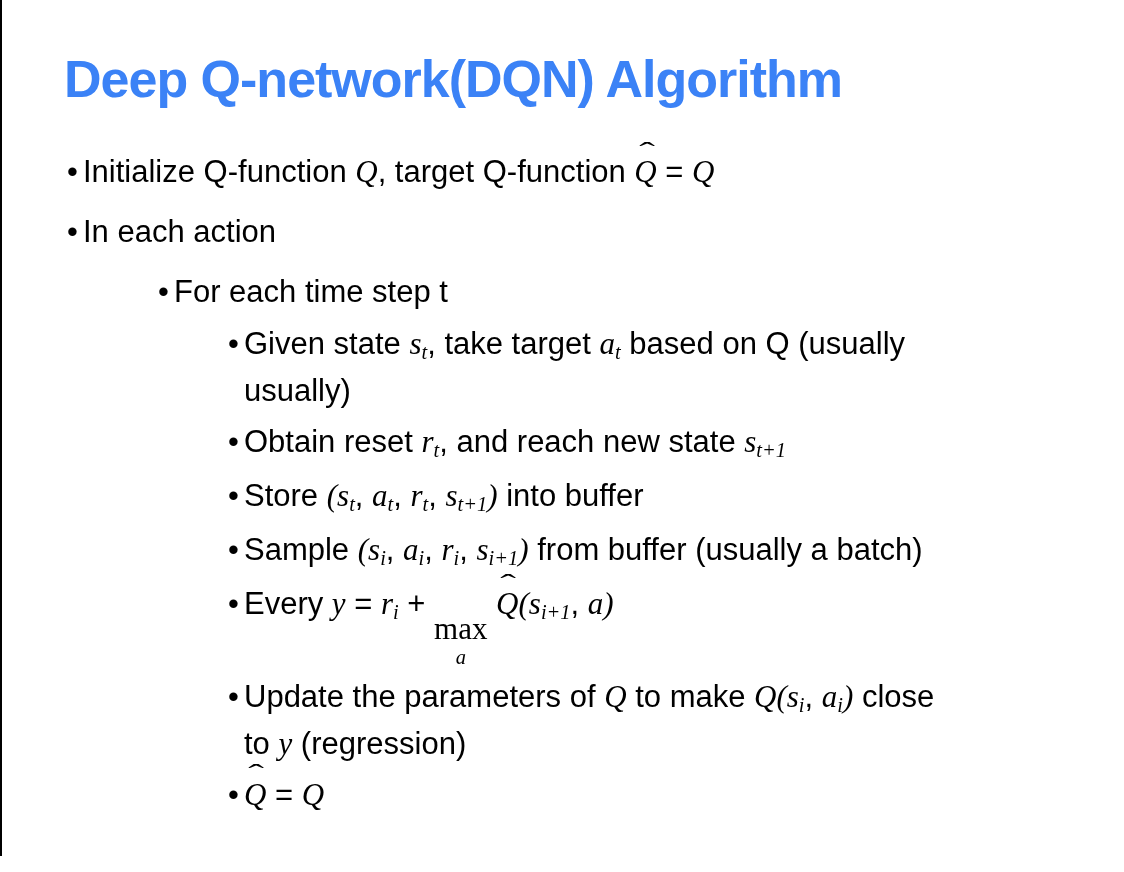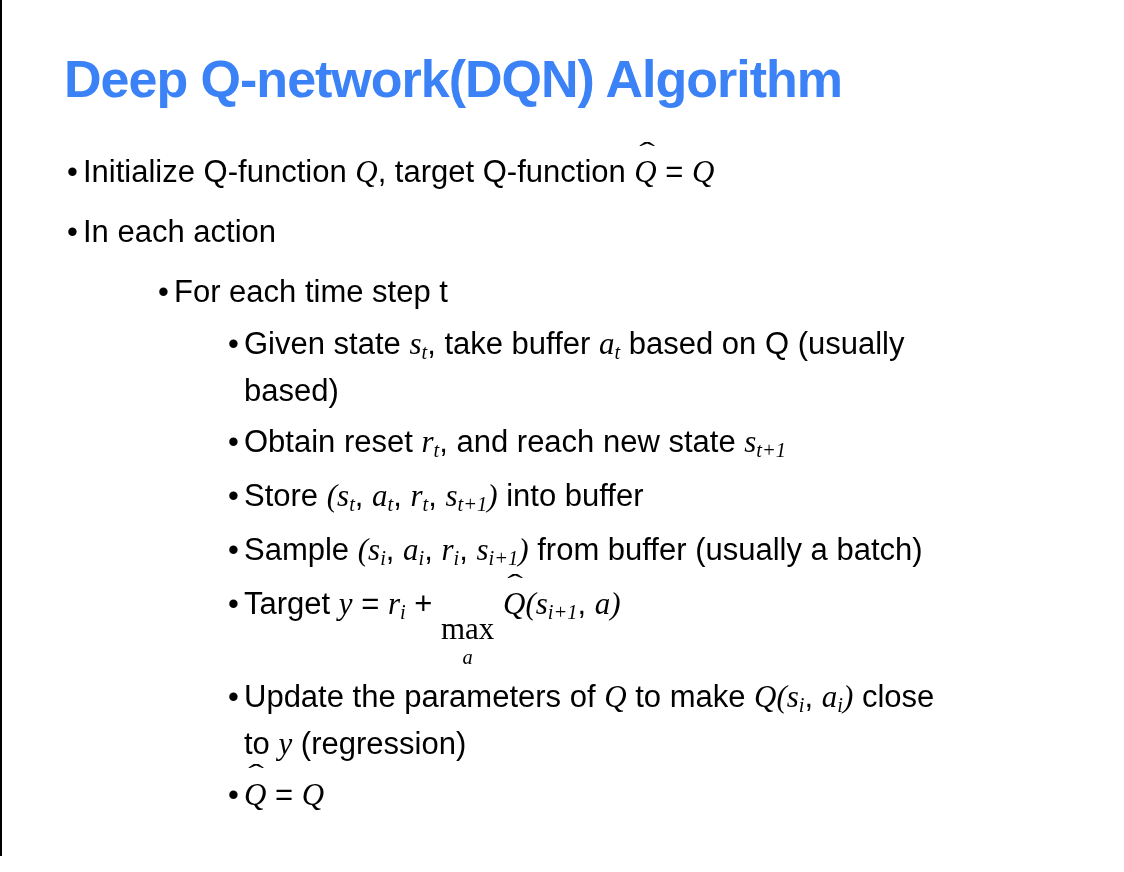--- a/index.html
+++ b/index.html
@@ -61,37 +61,37 @@
       <div class="bullet l1">
         <span class="dot">•</span>
         <span class="content"><span class="plain">In each action</span></span>
       </div>
       <div class="bullet l2">
         <span class="dot">•</span>
         <span class="content"><span class="plain">For each time step t</span></span>
       </div>
       <div class="bullet l3">
         <span class="dot">•</span>
-        <span class="content"><span class="plain">Given state </span><span class="math">s</span><span class="sub">t</span><span class="plain">, take buffer </span><span class="math">a</span><span class="sub">t</span><span class="plain"> based on Q (usually</span><br><span class="plain">based)</span></span>
+        <span class="content"><span class="plain">Given state </span><span class="math">s</span><span class="sub">t</span><span class="plain">, take target </span><span class="math">a</span><span class="sub">t</span><span class="plain"> based on Q (usually</span><br><span class="plain">usually)</span></span>
       </div>
       <div class="bullet l3">
         <span class="dot">•</span>
         <span class="content"><span class="plain">Obtain reset </span><span class="math">r</span><span class="sub">t</span><span class="plain">, and reach new state </span><span class="math">s</span><span class="sub">t+1</span></span>
       </div>
       <div class="bullet l3">
         <span class="dot">•</span>
         <span class="content"><span class="plain">Store </span><span class="math">(</span><span class="math">s</span><span class="sub">t</span><span class="plain">, </span><span class="math">a</span><span class="sub">t</span><span class="plain">, </span><span class="math">r</span><span class="sub">t</span><span class="plain">, </span><span class="math">s</span><span class="sub">t+1</span><span class="math">)</span><span class="plain"> into buffer</span></span>
       </div>
       <div class="bullet l3">
         <span class="dot">•</span>
         <span class="content"><span class="plain">Sample </span><span class="math">(</span><span class="math">s</span><span class="sub">i</span><span class="plain">, </span><span class="math">a</span><span class="sub">i</span><span class="plain">, </span><span class="math">r</span><span class="sub">i</span><span class="plain">, </span><span class="math">s</span><span class="sub">i+1</span><span class="math">)</span><span class="plain"> from buffer (usually a batch)</span></span>
       </div>
       <div class="bullet l3">
         <span class="dot">•</span>
-        <span class="content"><span class="plain">Target </span><span class="math">y</span><span class="plain"> = </span><span class="math">r</span><span class="sub">i</span><span class="plain"> + </span><span class="stack">
+        <span class="content"><span class="plain">Every </span><span class="math">y</span><span class="plain"> = </span><span class="math">r</span><span class="sub">i</span><span class="plain"> + </span><span class="stack">
             <span class="top">max</span>
             <span class="under">a</span>
           </span><span class="plain"> </span><span class="hatw"><span class="mark">ˆ</span><span>Q</span></span><span class="math">(</span><span class="math">s</span><span class="sub">i+1</span><span class="plain">, </span><span class="math">a</span><span class="math">)</span></span>
       </div>
       <div class="bullet l3">
         <span class="dot">•</span>
         <span class="content"><span class="plain">Update the parameters of </span><span class="math">Q</span><span class="plain"> to make </span><span class="math">Q</span><span class="math">(</span><span class="math">s</span><span class="sub">i</span><span class="plain">, </span><span class="math">a</span><span class="sub">i</span><span class="math">)</span><span class="plain"> close</span><br><span class="plain">to </span><span class="math">y</span><span class="plain"> (regression)</span></span>
       </div>
       <div class="bullet l3">
         <span class="dot">•</span>

